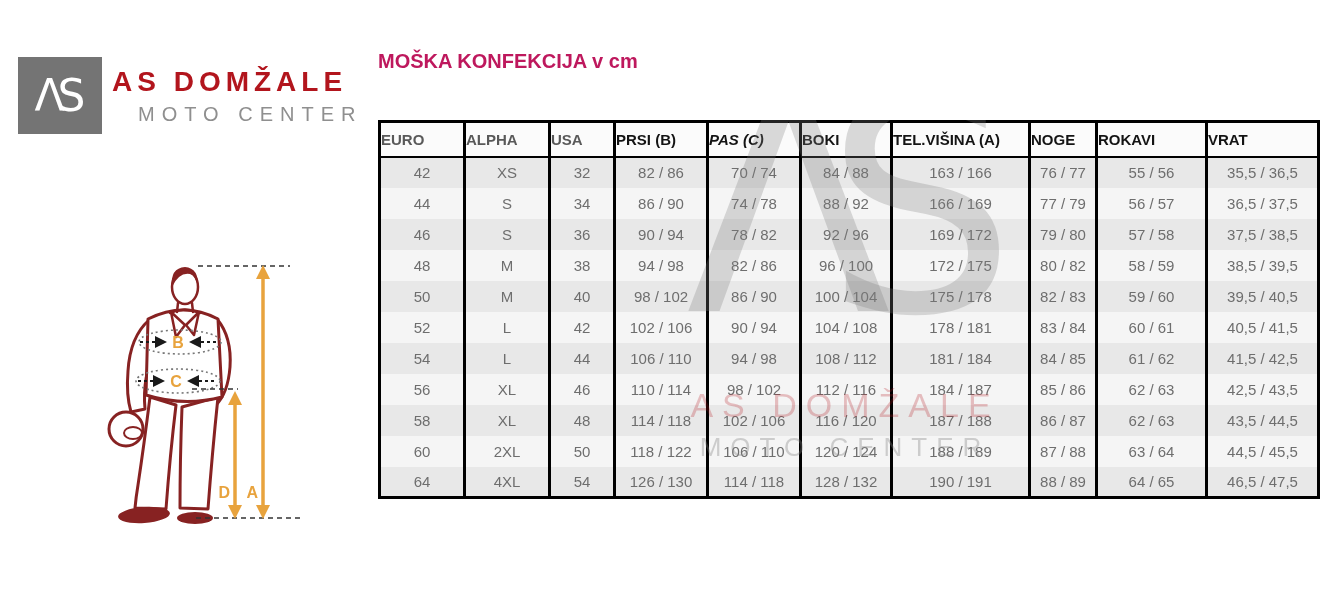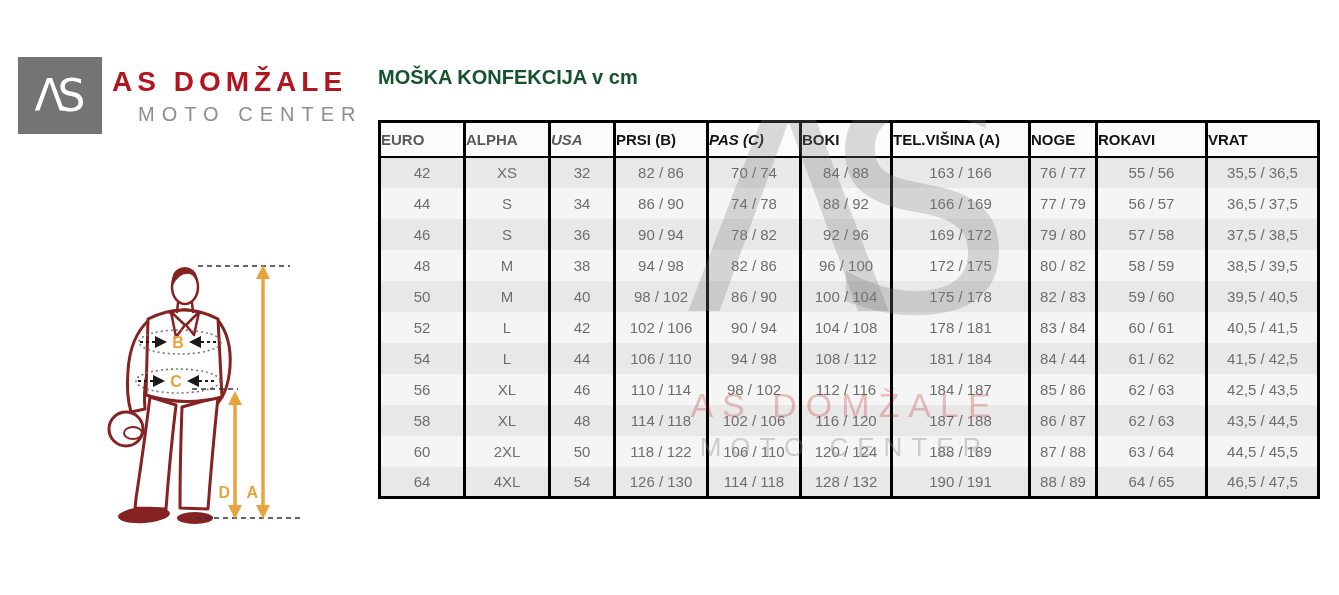--- a/index.html
+++ b/index.html
@@ -19,21 +19,21 @@
     letter-spacing:-7px; font-weight:400; padding-right:7px; line-height:1;
   }
   .brand-text { position:absolute; left:112px; top:66px; }
   .brand-name {
     font-size:28px; font-weight:bold; letter-spacing:5px; color:var(--brand-red); white-space:nowrap;
   }
   .brand-subtitle {
     font-size:20px; letter-spacing:7px; color:var(--brand-gray); margin-top:5px; padding-left:26px; white-space:nowrap;
   }
   .page-title {
-    position:absolute; left:378px; top:66px; font-size:20px; font-weight:bold; color:#14532d; white-space:nowrap;
+    position:absolute; left:378px; top:50px; font-size:20px; font-weight:bold; color:#be185d; white-space:nowrap;
   }
 
   
   .figure { position:absolute; left:92px; top:245px; width:220px; height:300px; }
   .figure svg { display:block; }
   .maroon-stroke { stroke:var(--figure-maroon); fill:#fff; }
   .maroon-fill { fill:var(--figure-maroon); stroke:none; }
   .dotted-ellipse { fill:none; stroke:#777; stroke-width:1.6; stroke-dasharray:2 3; }
   .ref-dash { stroke:#333; stroke-width:1.5; stroke-dasharray:5 4; fill:none; }
   .stub-dash { stroke:#1a1a1a; stroke-width:1.8; stroke-dasharray:3 3; fill:none; }
@@ -158,21 +158,21 @@
       <polygon class="orange-head" points="143,274 136,260 150,260"></polygon>
       <text class="orange-label" x="138" y="253" text-anchor="end">D</text>
     </svg>
   </div>
 
   <table class="size-table">
     <thead>
       <tr id="head-row">
           <th class="col-muted" style="width: 85px;">EURO</th>
           <th class="col-muted" style="width: 85px; margin-left: 40px;">ALPHA</th>
-          <th class="col-muted" style="width: 65px; font-style: italic;">USA</th>
+          <th class="col-muted" style="width: 65px;">USA</th>
           <th class="col-strong" style="width: 93px;">PRSI (B)</th>
           <th class="col-strong" style="width: 93px; font-style: italic;">PAS (C)</th>
           <th class="col-strong" style="width: 91px;">BOKI</th>
           <th class="col-strong" style="width: 138px;">TEL.VIŠINA (A)</th>
           <th class="col-strong" style="width: 67px;">NOGE</th>
           <th class="col-strong" style="width: 110px;">ROKAVI</th>
           <th class="col-strong" style="width: 112px;">VRAT</th>
         </tr>
     </thead>
     <tbody id="body-rows">
@@ -249,21 +249,21 @@
           <td>40,5 / 41,5</td>
         </tr>
         <tr>
           <td>54</td>
           <td>L</td>
           <td>44</td>
           <td>106 / 110</td>
           <td>94 / 98</td>
           <td>108 / 112</td>
           <td>181 / 184</td>
-          <td>84 / 44</td>
+          <td>84 / 85</td>
           <td>61 / 62</td>
           <td>41,5 / 42,5</td>
         </tr>
         <tr>
           <td>56</td>
           <td>XL</td>
           <td>46</td>
           <td>110 / 114</td>
           <td>98 / 102</td>
           <td>112 / 116</td>

